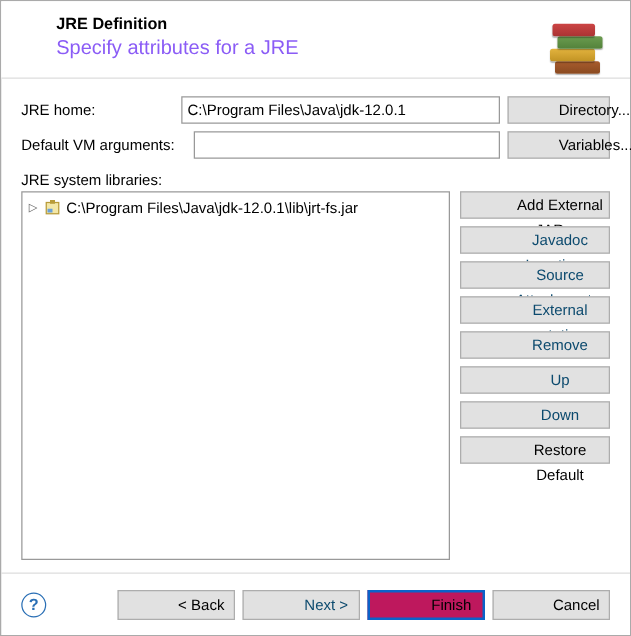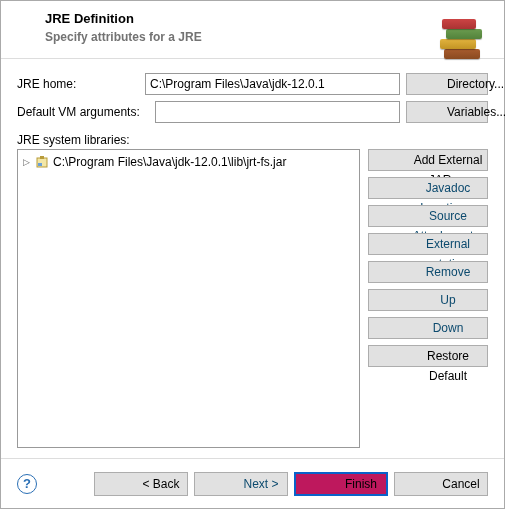--- a/index.html
+++ b/index.html
@@ -6,21 +6,21 @@
   body { margin: 0; background: #f0f0f0; width: 505px; height: 509px; overflow: hidden; }
   .window { width: 505px; height: 509px; background: #fff; display: flex; flex-direction: column; border: 1px solid #aaa; }
   .titlebar { height: 30px; display: flex; align-items: center; background: #fff; border-bottom: 1px solid #eee; }
   .titlebar .eclipse-icon { width: 16px; height: 16px; margin: 0 6px; background: radial-gradient(circle at 40% 40%, #4a2a6f 40%, #2a1340 100%); border-radius: 50%; }
   .titlebar .title { flex: 1; }
   .winbtn { width: 45px; height: 30px; display: flex; align-items: center; justify-content: center; }
   .winbtn svg { width: 10px; height: 10px; }
   .header { background: #fff; padding: 10px 16px 14px 16px; display: flex; position: relative; border-bottom: 1px solid #ddd; }
   .header-text { flex: 1; margin-left: 28px; }
   .header h1 { margin: 0 0 4px 0; font-size: 13px; font-weight: bold; }
-  .header p { margin: 0; font-size: 12px; color: #737373; font-weight: bold; }
+  .header p { margin: 0; font-size: 16px; color: #8b5cf6; }
   .books { width: 64px; height: 52px; position: absolute; right: 10px; top: 6px; }
   .book { position: absolute; width: 36px; height: 10px; border-radius: 2px; box-shadow: 0 1px 1px rgba(0,0,0,0.3); }
   .book.b1 { background: linear-gradient(#a85c2e,#8a4a20); bottom: 0; left: 14px; }
   .book.b2 { background: linear-gradient(#e2b33e,#c29424); bottom: 10px; left: 10px; }
   .book.b3 { background: linear-gradient(#6b9c4f,#53823b); bottom: 20px; left: 16px; }
   .book.b4 { background: linear-gradient(#c44,#a33); bottom: 30px; left: 12px; width: 34px; }
   .form { padding: 14px 16px 0 16px; flex: 1; display: flex; flex-direction: column; }
   .row { display: flex; align-items: center; margin-bottom: 6px; gap: 6px; }
   .row label { width: 122px; }
   .row input[type=text] { flex: 1; height: 22px; border: 1px solid #999; padding: 0 4px; background: #fff; }

